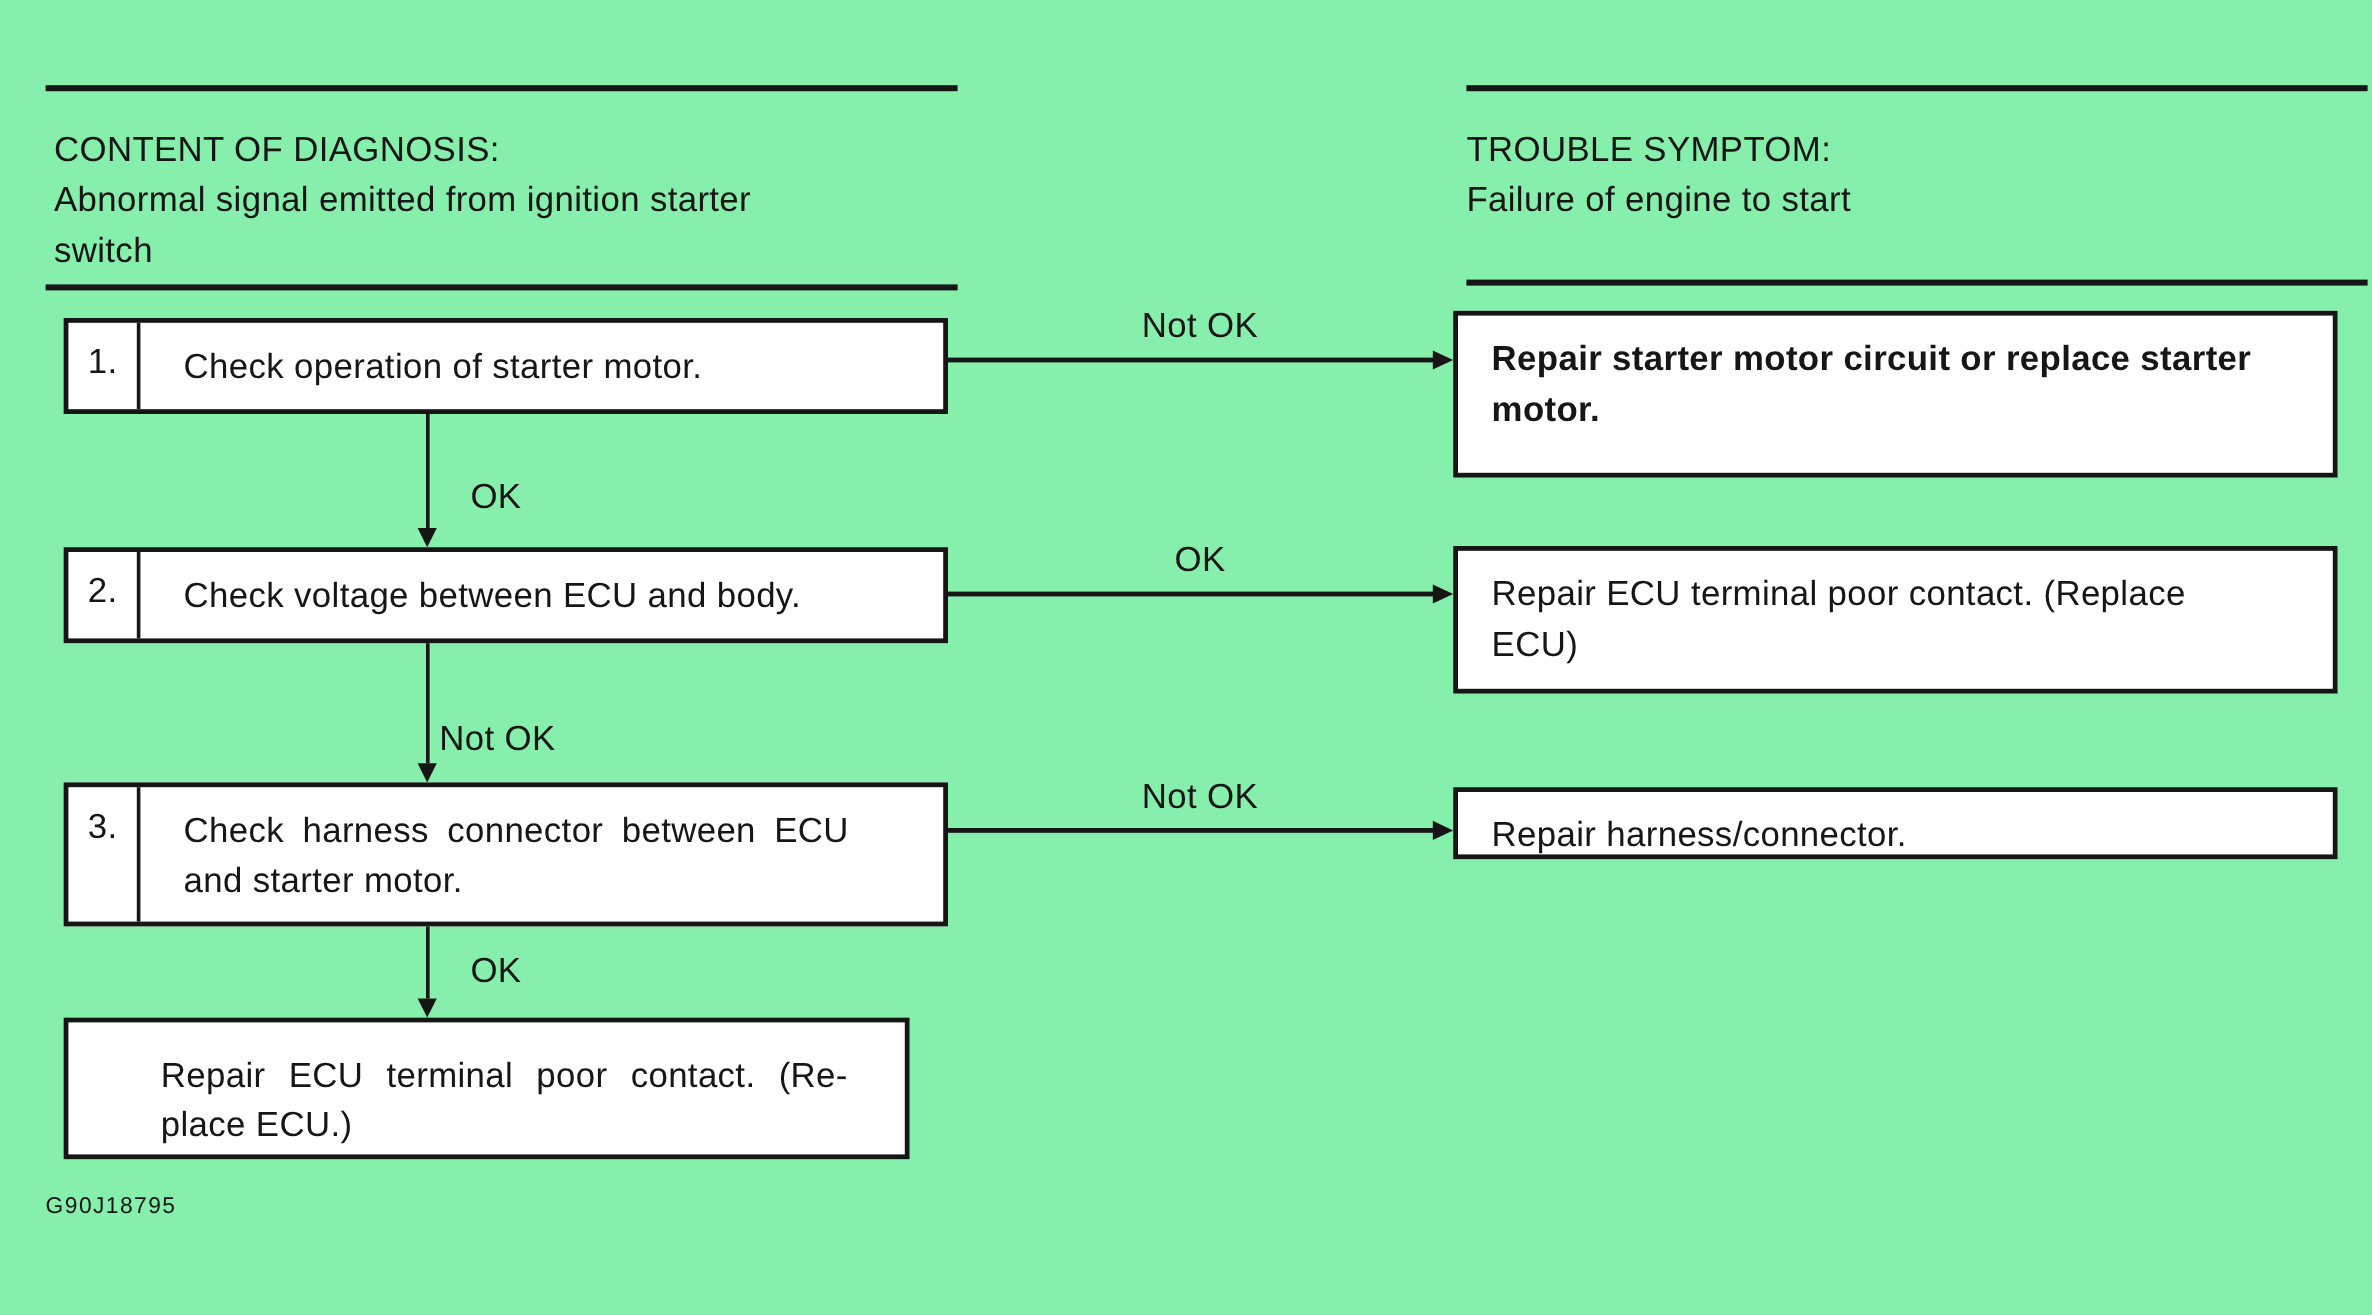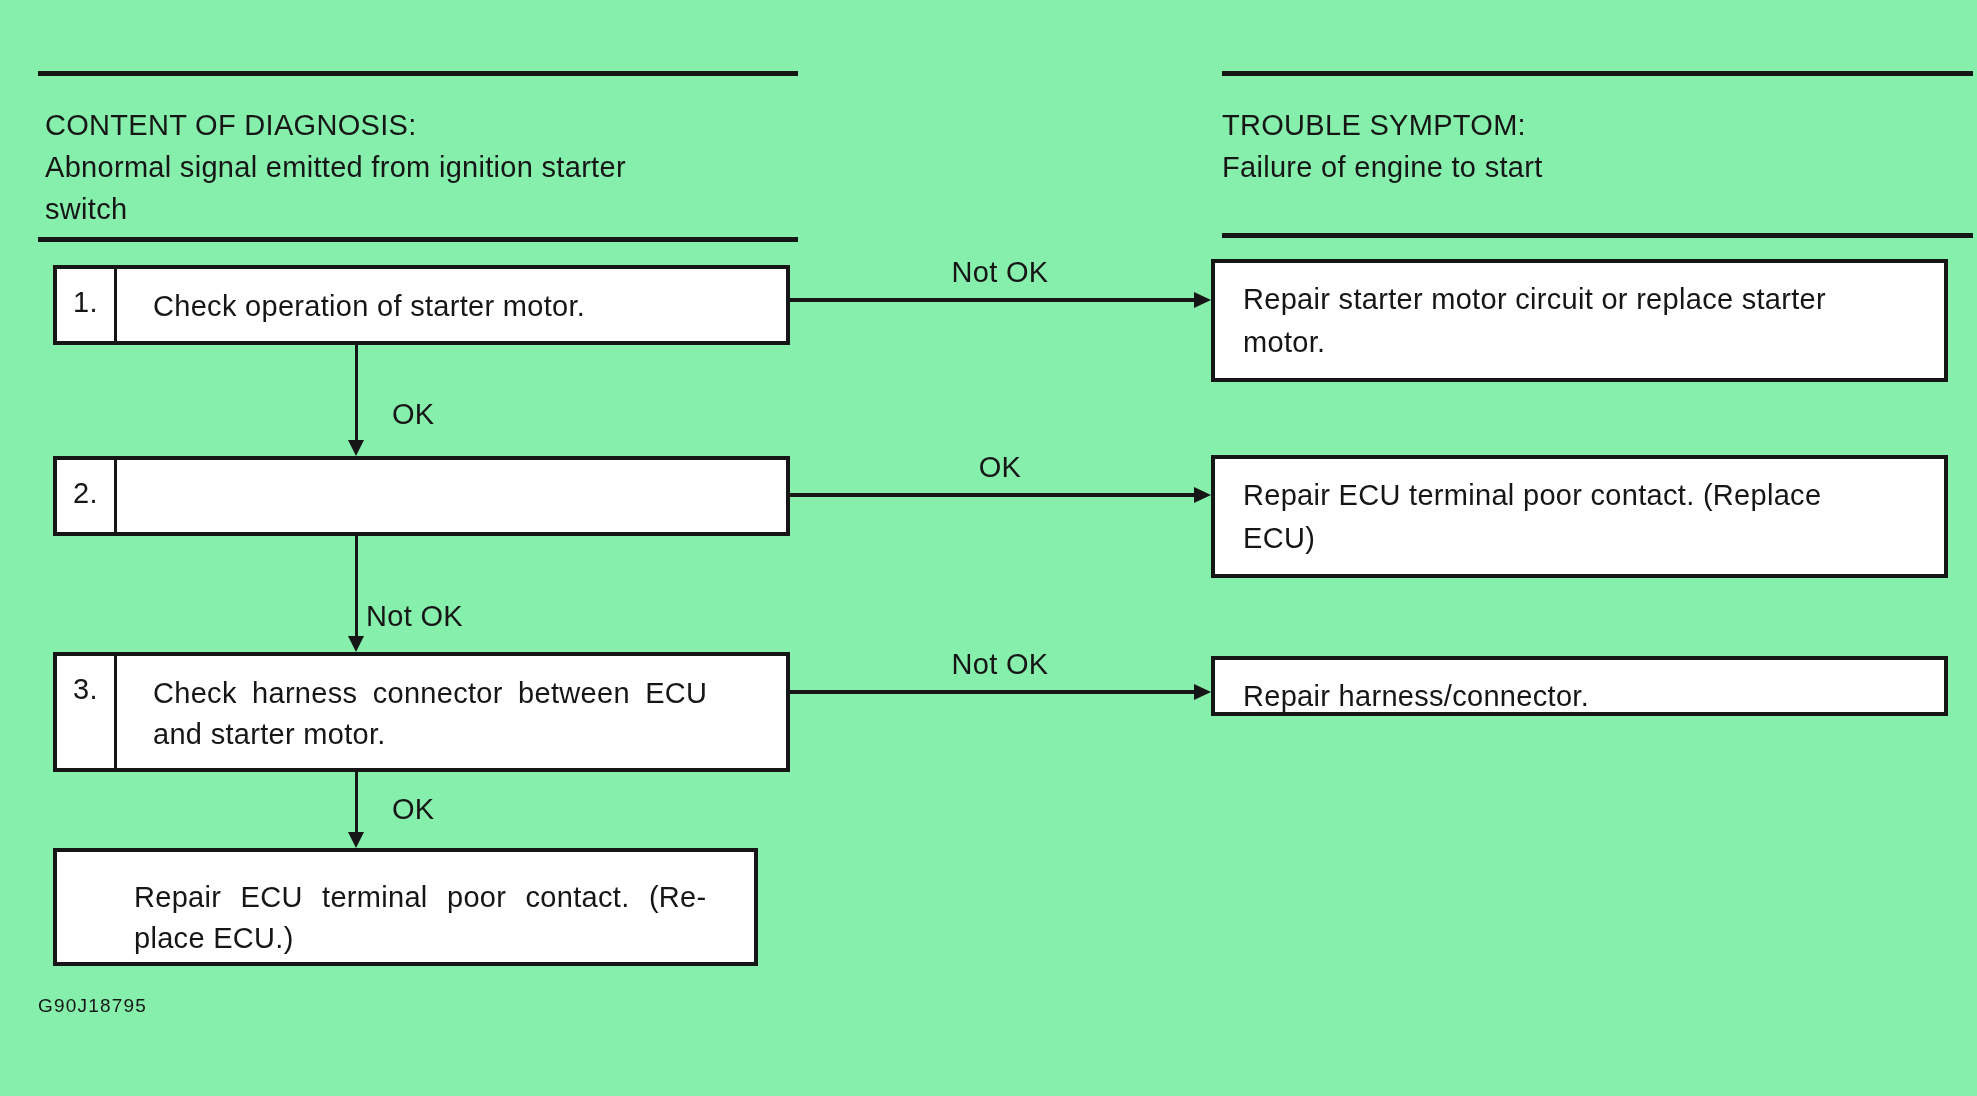--- a/index.html
+++ b/index.html
@@ -50,38 +50,41 @@
 
   <div class="box step" style="left:53px;top:265px;width:737px;height:80px;">
     <div class="num">1.</div>
     <div class="txt">
       <div class="ln">Check operation of starter motor.</div>
     </div>
   </div>
 
   <div class="box step" style="left:53px;top:456px;width:737px;height:80px;">
     <div class="num">2.</div>
+    <div class="txt">
+      <div class="ln">Check voltage between ECU and body.</div>
+    </div>
   </div>
 
   <div class="box step" style="left:53px;top:652px;width:737px;height:120px;">
     <div class="num">3.</div>
     <div class="txt">
       <div class="ln sp1">Check harness connector between ECU</div>
       <div class="ln">and starter motor.</div>
     </div>
   </div>
 
   <div class="box noNum" style="left:53px;top:848px;width:705px;height:118px;">
     <div class="txt">
       <div class="ln sp2">Repair ECU terminal poor contact. (Re-</div>
       <div class="ln">place ECU.)</div>
     </div>
   </div>
 
-  <div class="box result" style="left:1211px;top:259px;width:737px;height:123px;">
+  <div class="box result" style="left:1211px;top:259px;width:737px;height:139px;font-weight:bold;">
     <div class="txt">
       <div class="ln">Repair starter motor circuit or replace starter</div>
       <div class="ln">motor.</div>
     </div>
   </div>
 
   <div class="box result" style="left:1211px;top:455px;width:737px;height:123px;">
     <div class="txt">
       <div class="ln">Repair ECU terminal poor contact. (Replace</div>
       <div class="ln">ECU)</div>

